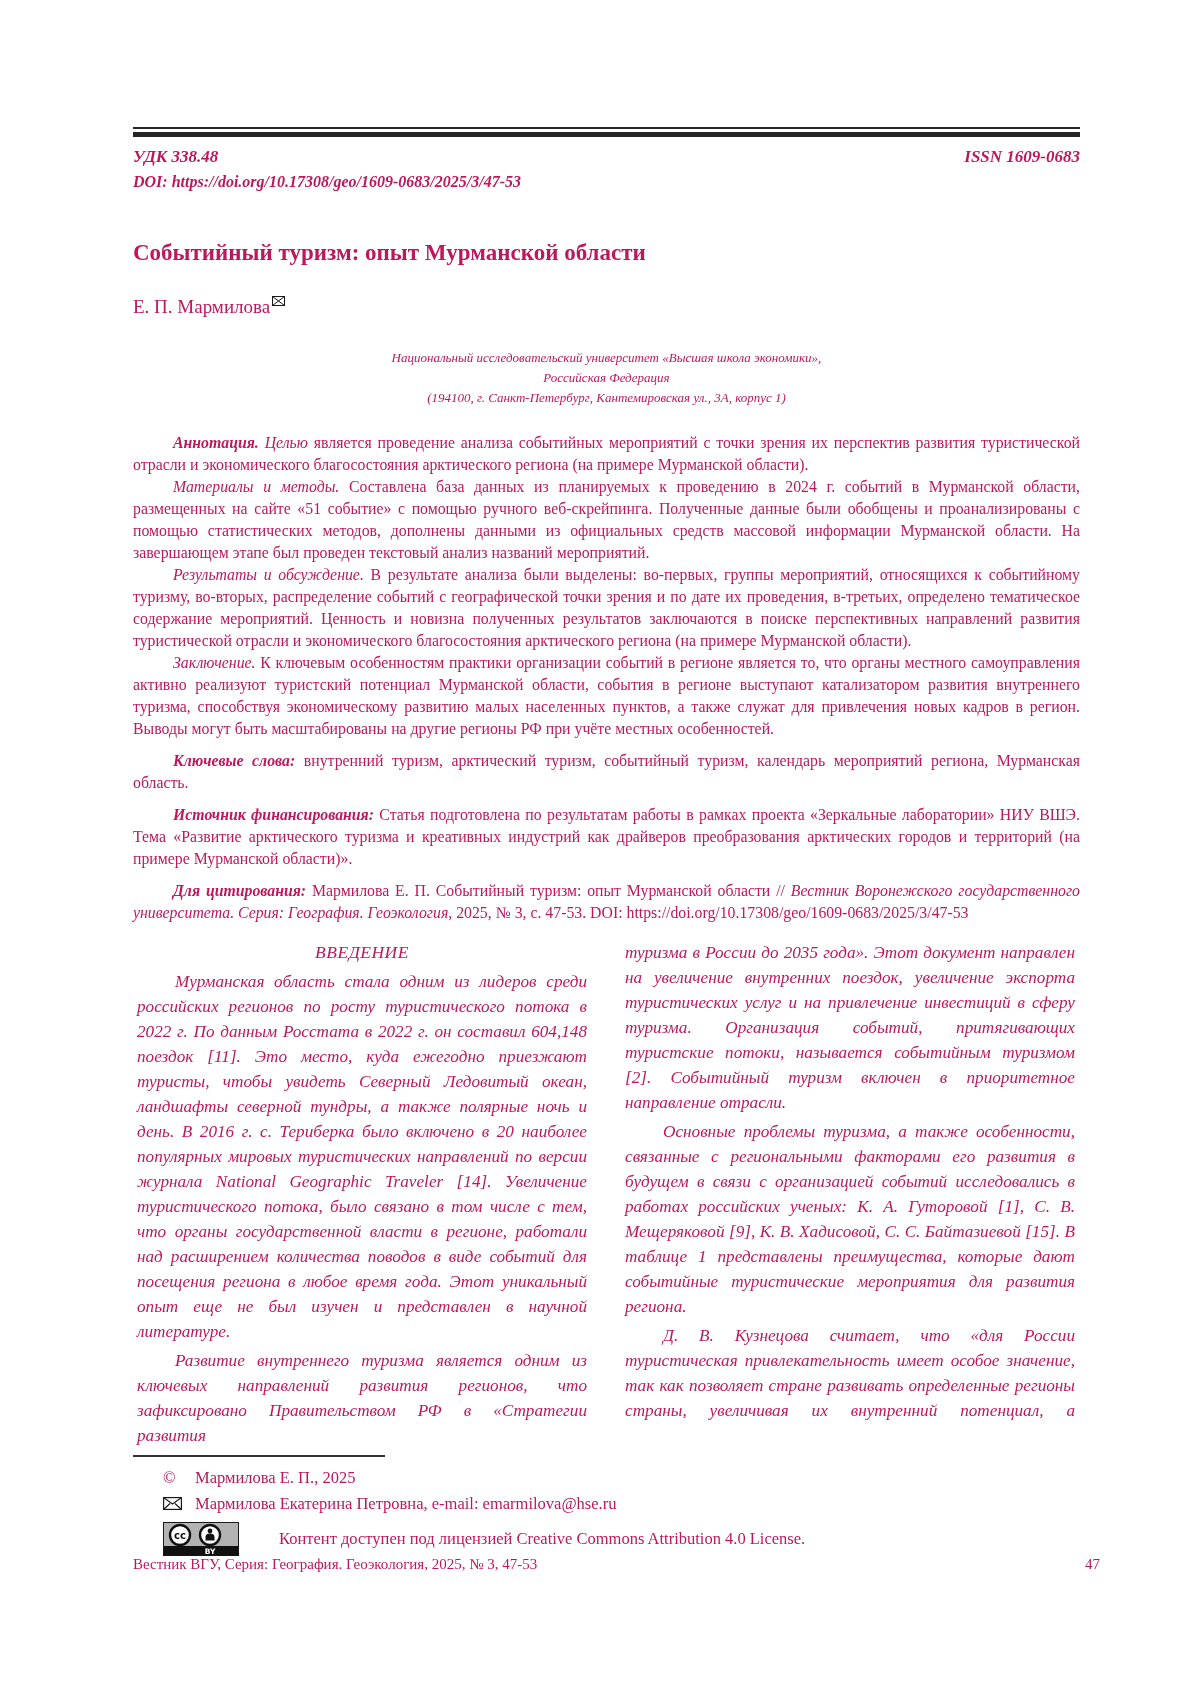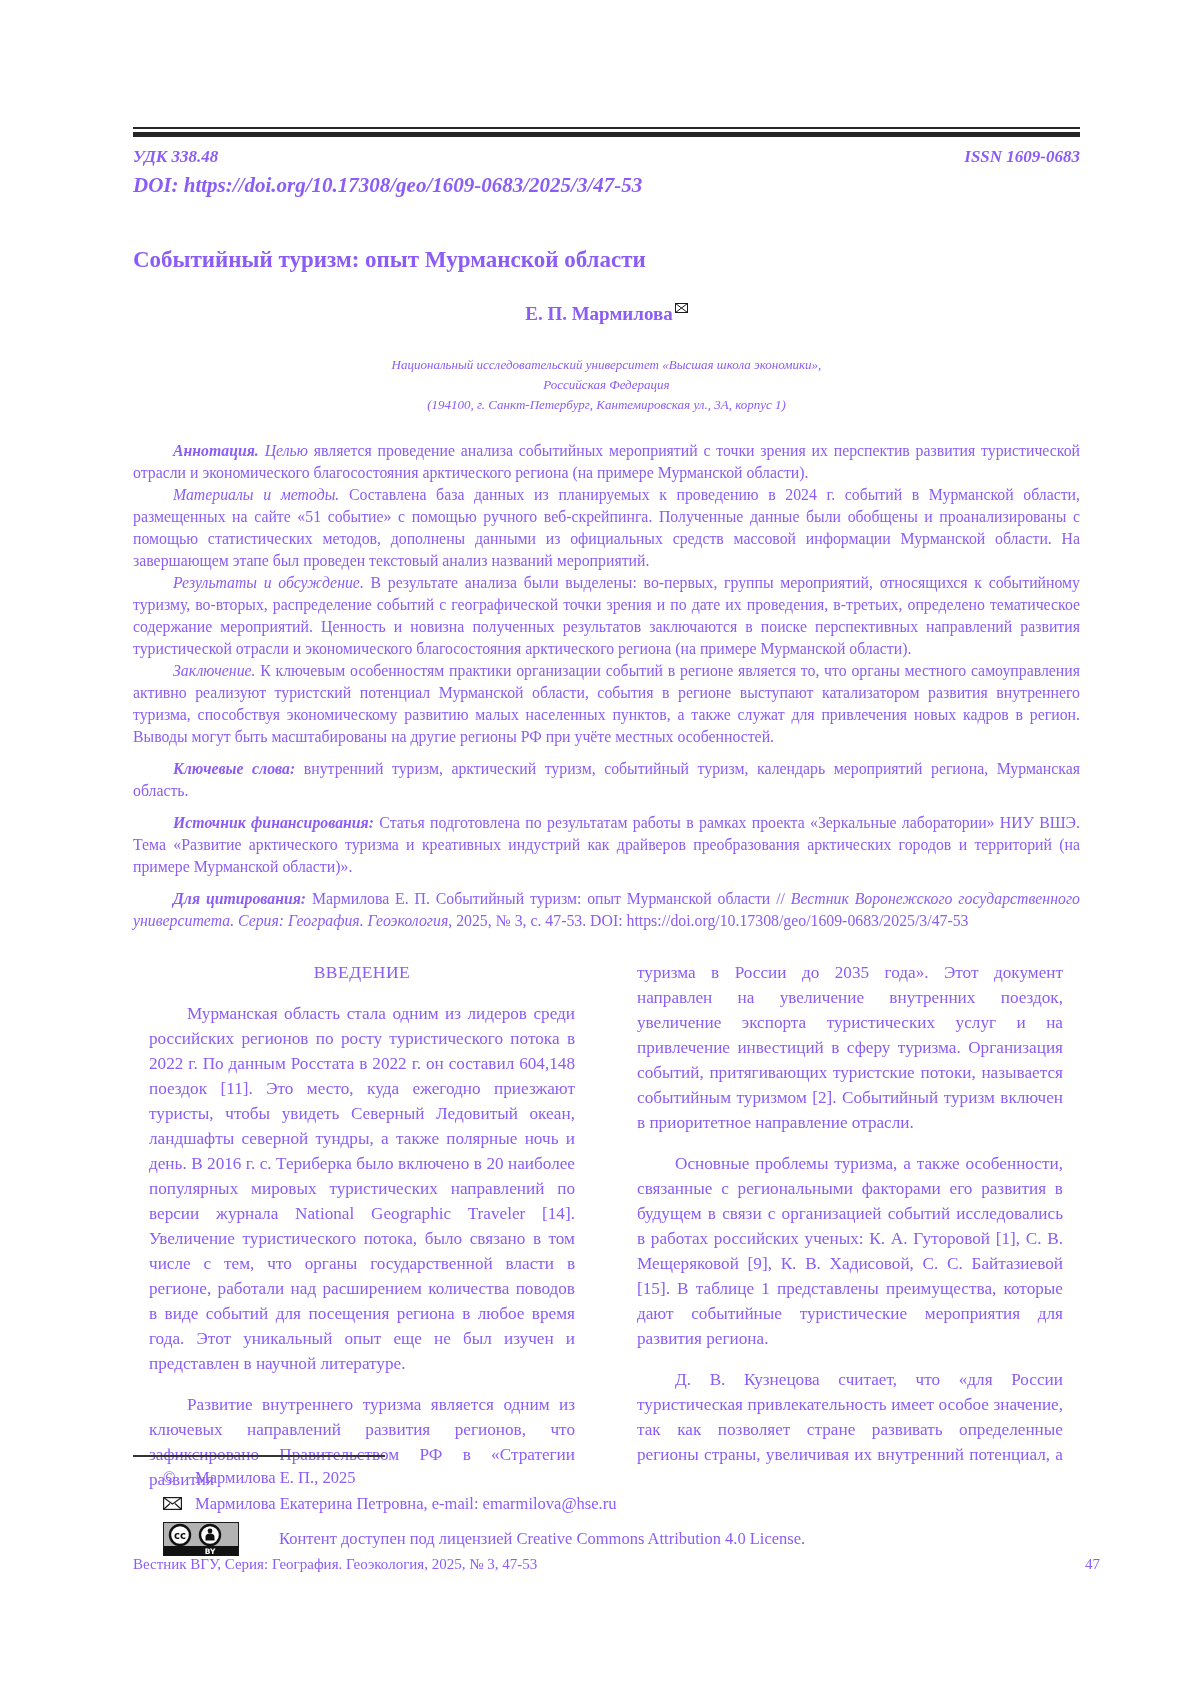--- a/index.html
+++ b/index.html
@@ -1,42 +1,42 @@
 <!DOCTYPE html>
 <html><head>
 <meta charset="utf-8">
 <style>
   html,body{margin:0;padding:0;background:#ffffff;}
   .page{
     position:relative;
     width:1200px;height:1698px;
     background:#ffffff;
     font-family:"Liberation Serif","DejaVu Serif",serif;
-    color:#8b5cf6;
+    color:#be185d;
     overflow:hidden;
   }
   .content{padding:127px 120px 0 133px;}
   .rule-thin{height:2px;background:#262626;margin-bottom:3px;}
   .rule-thick{height:5px;background:#262626;}
   .meta-row{display:flex;justify-content:space-between;margin-top:8px;
     font-weight:bold;font-style:italic;font-size:17px;line-height:1.45;}
-  .doi-line{font-weight:bold;font-style:italic;font-size:21px;line-height:1.45;}
+  .doi-line{font-weight:bold;font-style:italic;font-size:16px;line-height:1.45;}
   .title{margin-top:46px;text-align:left;font-weight:bold;font-size:23px;line-height:1.25;}
-  .author{margin-top:28px;text-align:center;font-weight:bold;font-size:19px;}
+  .author{margin-top:28px;font-weight:normal;font-size:19px;}
   .author .env{display:inline-block;vertical-align:super;margin-left:2px;line-height:0;}
   .affil{margin-top:30px;text-align:center;font-style:italic;font-size:13px;line-height:1.55;}
   .abstract{margin-top:24px;font-size:15.8px;line-height:22px;text-align:justify;}
   .abstract p{margin:0;text-indent:40px;}
   .abstract p.sp{margin-top:10px;}
   .lead-bi{font-weight:bold;font-style:italic;}
   .lead-i{font-style:italic;}
   .it{font-style:italic;}
   .columns{display:flex;gap:30px;margin-top:12px;}
   .col{width:458px;font-size:17.2px;line-height:25px;text-align:justify;}
-  .col p{margin:16px;text-indent:38px;}
+  .col p{margin:4px;text-indent:38px;font-style:italic;}
   .col p.noindent{text-indent:0;}
   .col p.jlast{text-align-last:justify;}
   .intro-head{text-align:center;font-size:17.5px;letter-spacing:0.5px;margin:0 0 1px 0;}
   .footnote{position:absolute;left:133px;top:1455px;width:760px;font-size:16.5px;line-height:1.55;}
   .fn-rule{width:252px;height:2px;background:#333;margin-bottom:8px;}
   .fn-line{display:flex;align-items:center;gap:10px;margin-left:30px;}
   .fn-line .sym{width:22px;display:inline-flex;justify-content:flex-start;align-items:center;}
   .fn-license{display:flex;align-items:center;gap:40px;margin-left:30px;margin-top:6px;}
   .footer{position:absolute;left:133px;right:100px;top:1556px;
     display:flex;justify-content:space-between;align-items:baseline;

